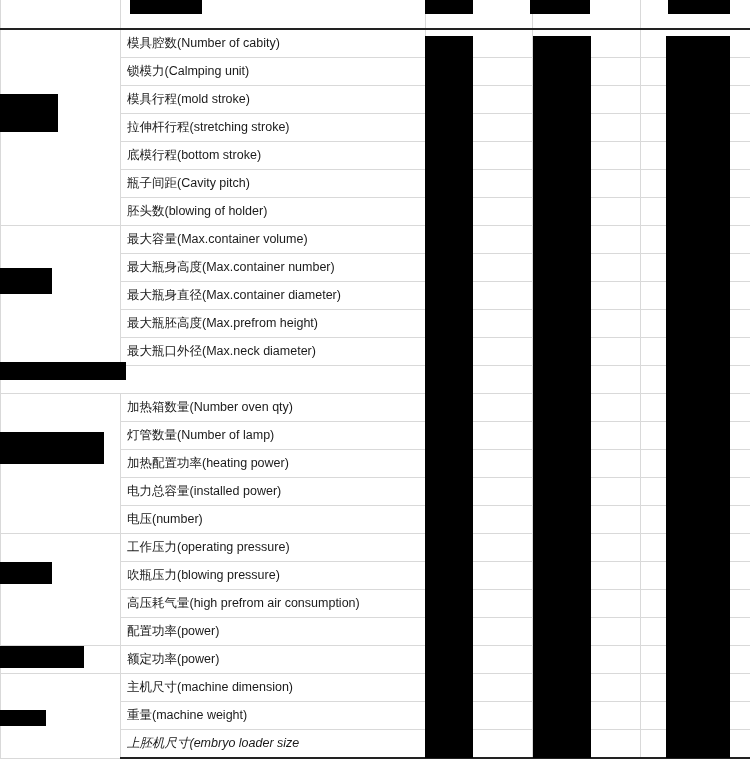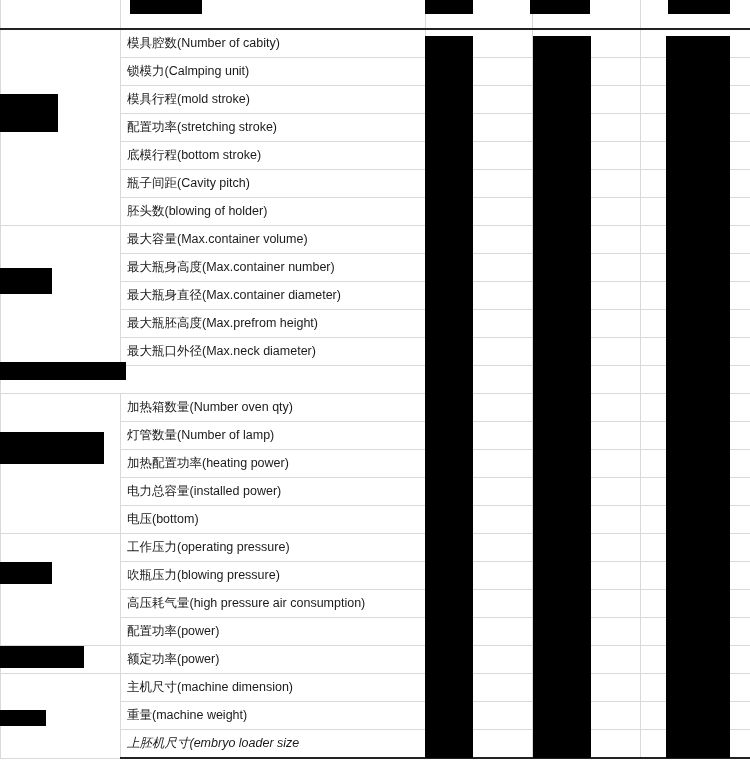--- a/index.html
+++ b/index.html
@@ -110,21 +110,21 @@
       <td class="val-cell"></td>
       <td class="val-cell"></td>
     </tr>
     <tr>
       <td class="item-cell">模具行程(mold stroke)</td>
       <td class="val-cell"></td>
       <td class="val-cell"></td>
       <td class="val-cell"></td>
     </tr>
     <tr>
-      <td class="item-cell">配置功率(stretching stroke)</td>
+      <td class="item-cell">拉伸杆行程(stretching stroke)</td>
       <td class="val-cell"></td>
       <td class="val-cell"></td>
       <td class="val-cell"></td>
     </tr>
     <tr>
       <td class="item-cell">底模行程(bottom stroke)</td>
       <td class="val-cell"></td>
       <td class="val-cell"></td>
       <td class="val-cell"></td>
     </tr>
@@ -199,41 +199,41 @@
       <td class="val-cell"></td>
       <td class="val-cell"></td>
     </tr>
     <tr>
       <td class="item-cell">电力总容量(installed power)</td>
       <td class="val-cell"></td>
       <td class="val-cell"></td>
       <td class="val-cell"></td>
     </tr>
     <tr>
-      <td class="item-cell">电压(bottom)</td>
+      <td class="item-cell">电压(number)</td>
       <td class="val-cell"></td>
       <td class="val-cell"></td>
       <td class="val-cell"></td>
     </tr>
 
     <tr class="section-break">
       <td class="group-cell" rowspan="4"></td>
       <td class="item-cell">工作压力(operating pressure)</td>
       <td class="val-cell"></td>
       <td class="val-cell"></td>
       <td class="val-cell"></td>
     </tr>
     <tr>
       <td class="item-cell">吹瓶压力(blowing pressure)</td>
       <td class="val-cell"></td>
       <td class="val-cell"></td>
       <td class="val-cell"></td>
     </tr>
     <tr>
-      <td class="item-cell">高压耗气量(high pressure air consumption)</td>
+      <td class="item-cell">高压耗气量(high prefrom air consumption)</td>
       <td class="val-cell"></td>
       <td class="val-cell"></td>
       <td class="val-cell"></td>
     </tr>
     <tr>
       <td class="item-cell">配置功率(power)</td>
       <td class="val-cell"></td>
       <td class="val-cell"></td>
       <td class="val-cell"></td>
     </tr>

